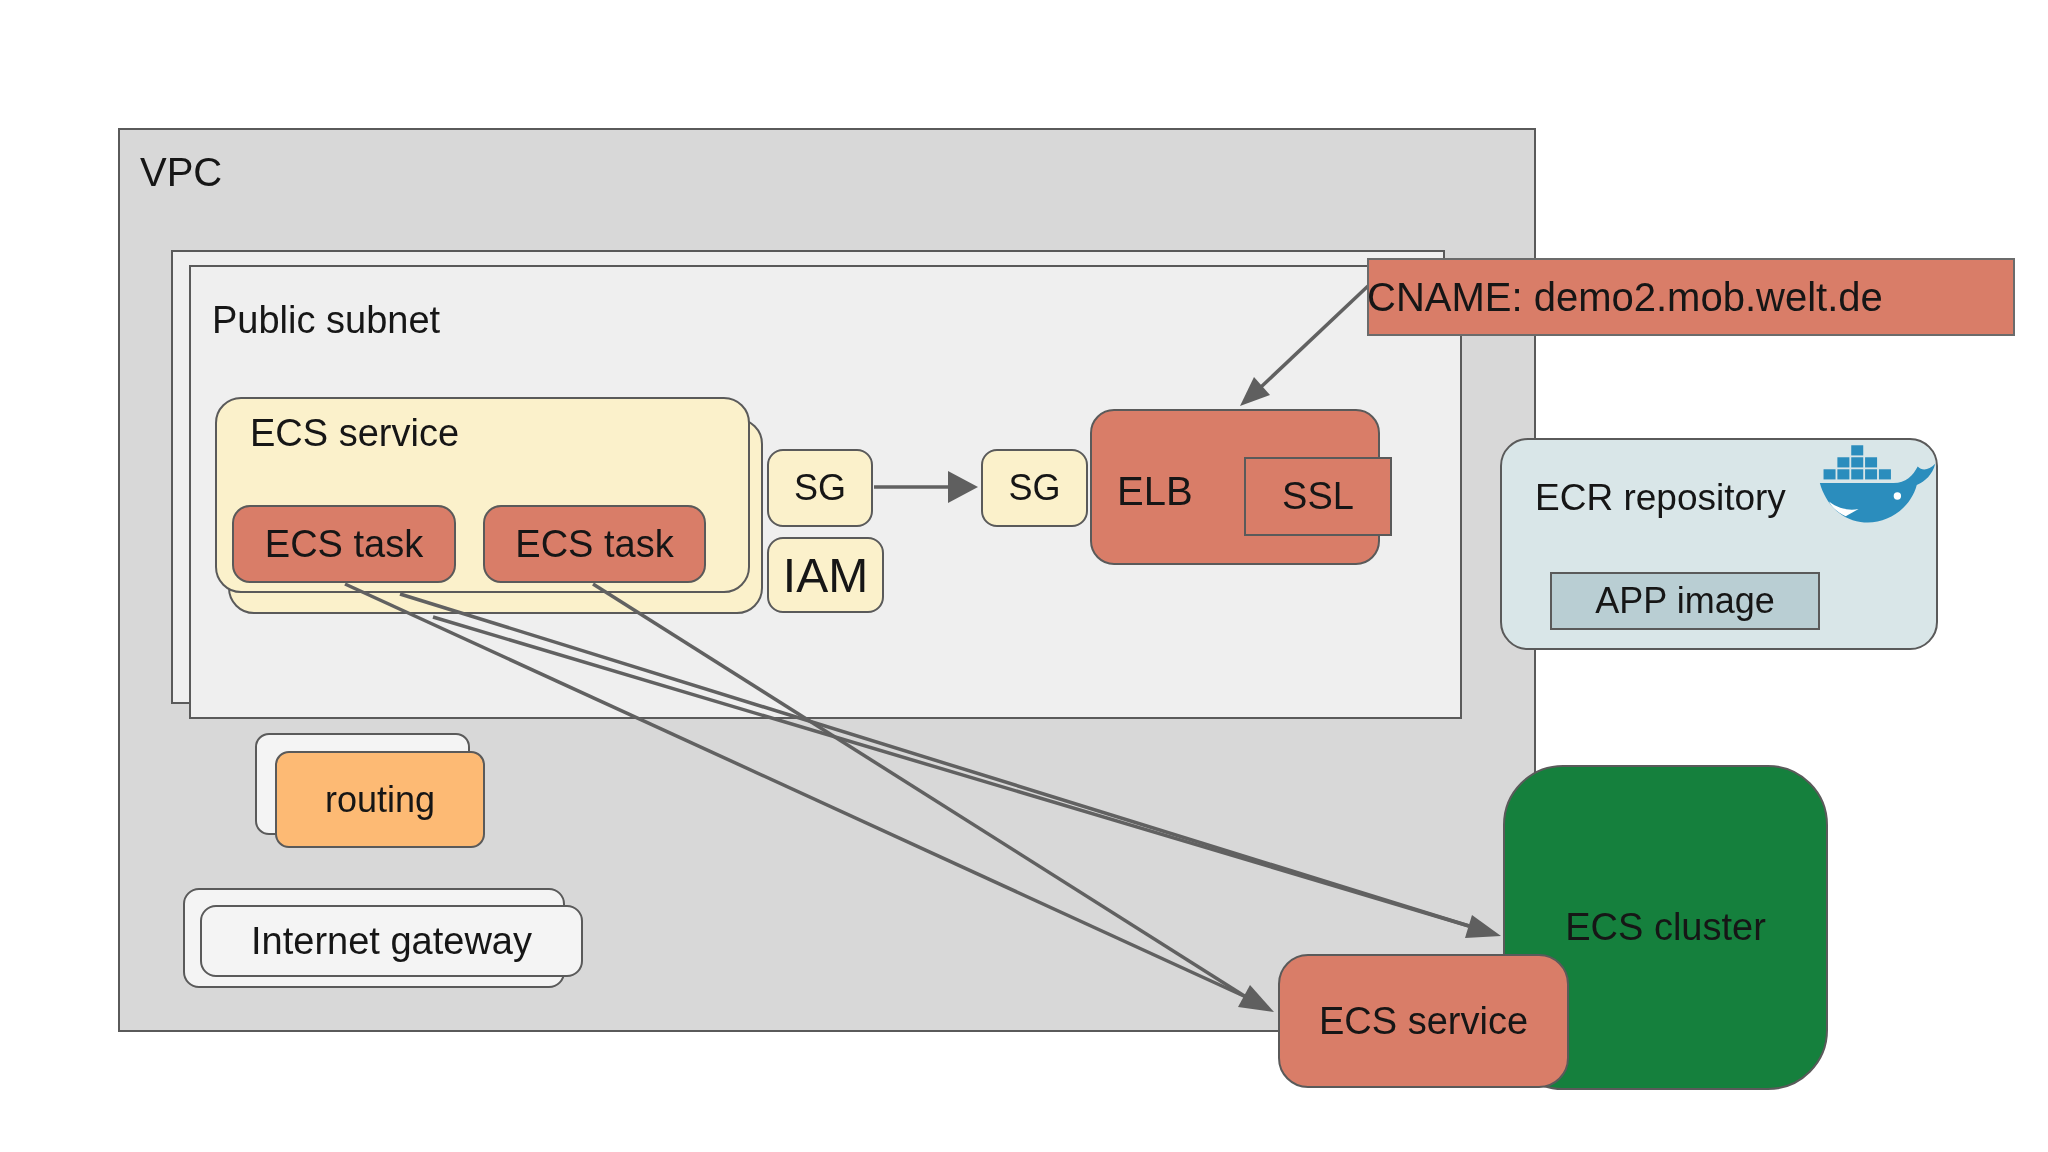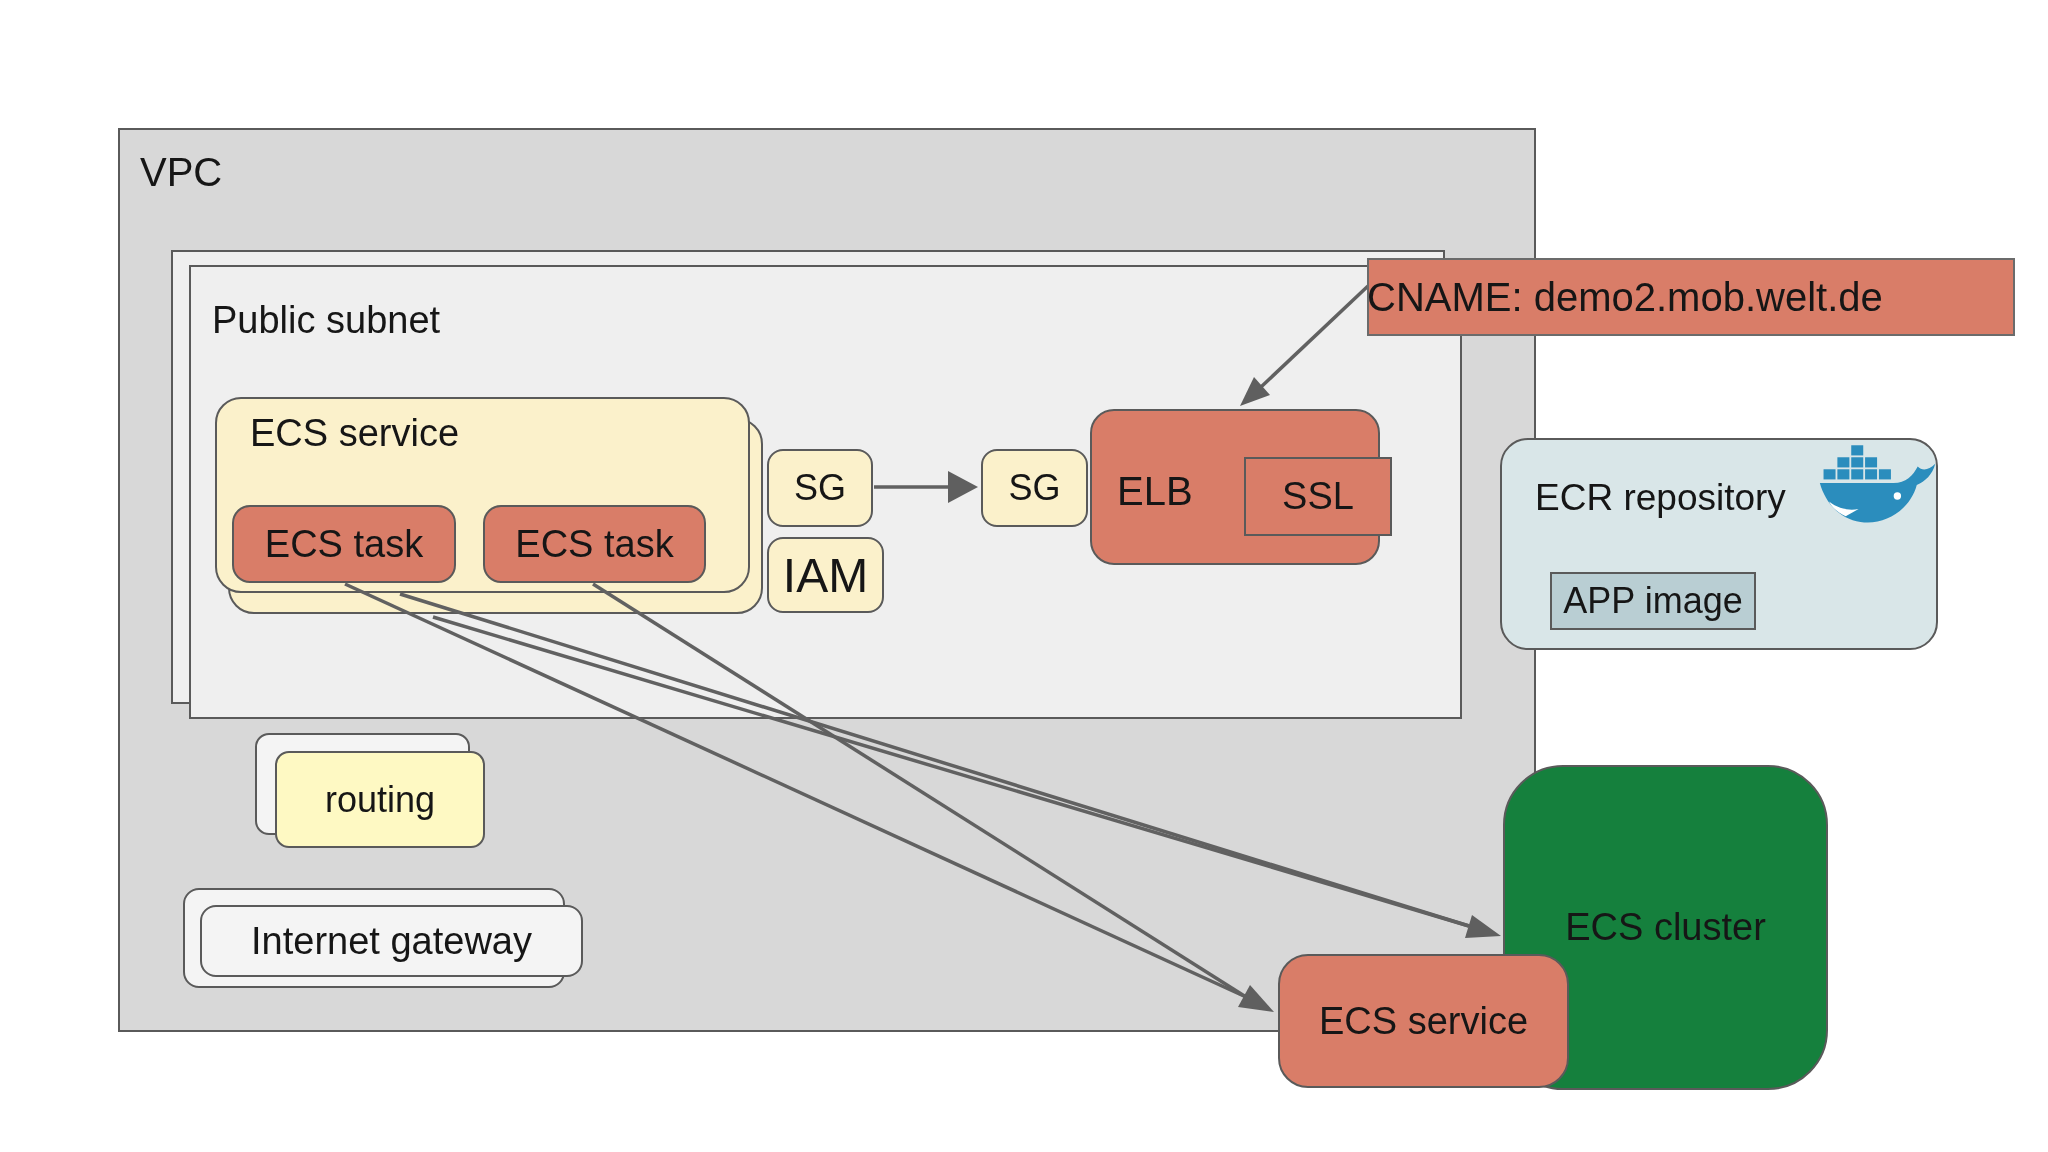--- a/index.html
+++ b/index.html
@@ -54,21 +54,21 @@
     <span>SG</span>
   </div>
 
   <div class="box" style="left:1090px;top:409px;width:290px;height:156px;background:#d97d68;border-radius:24px;"></div>
   <div class="lbl" style="left:1117px;top:469px;font-size:40px;">ELB</div>
   <div class="box center-lbl" style="left:1215px;top:457px;width:148px;height:79px;background:#d97d68;border-width:2px;font-size:38px;margin-left:29px;">
     <span>SSL</span>
   </div>
 
   <div class="box" style="left:255px;top:733px;width:215px;height:102px;background:#f4f4f4;border-radius:14px;border-width:2px;"></div>
-  <div class="box center-lbl" style="left:275px;top:751px;width:210px;height:97px;background:#fef9c3;border-radius:14px;border-width:2px;font-size:36px;">
+  <div class="box center-lbl" style="left:275px;top:751px;width:210px;height:97px;background:#fdba74;border-radius:14px;border-width:2px;font-size:36px;">
     <span>routing</span>
   </div>
 
   <div class="box" style="left:183px;top:888px;width:382px;height:100px;background:#f4f4f4;border-radius:16px;border-width:2px;"></div>
   <div class="box center-lbl" style="left:200px;top:905px;width:383px;height:72px;background:#f4f4f4;border-radius:16px;border-width:2px;font-size:38px;">
     <span>Internet gateway</span>
   </div>
 
   <svg width="2048" height="1152" viewBox="0 0 2048 1152">
     <g stroke="#616161" stroke-width="3.5" fill="none">
@@ -106,21 +106,21 @@
       <rect x="6" y="27" width="13" height="11"></rect>
       <rect x="21" y="27" width="13" height="11"></rect>
       <rect x="36" y="27" width="13" height="11"></rect>
       <rect x="51" y="27" width="13" height="11"></rect>
       <rect x="66" y="27" width="13" height="11"></rect>
       <path d="M2,42 L82,42 C95,42 103,34 108,24 C113,29 120,28 127,21 C124,33 116,40 107,44 C100,70 74,88 46,84 C24,81 8,64 2,42 Z"></path>
     </g>
     <circle cx="86" cy="56" r="4" fill="#ffffff"></circle>
     <path d="M12,62 C22,70 34,72 44,70 L30,78 C22,74 15,69 12,62 Z" fill="#ffffff"></path>
   </svg>
-  <div class="box center-lbl" style="left:1550px;top:572px;width:206px;height:58px;background:#b9ced3;border-width:2px;font-size:36px;">
+  <div class="box center-lbl" style="left:1550px;top:572px;width:270px;height:58px;background:#b9ced3;border-width:2px;font-size:36px;">
     <span>APP image</span>
   </div>
 
   <div class="box" style="left:1367px;top:258px;width:648px;height:78px;background:#d97d68;border-color:#6b6b6b;"></div>
   <div class="center-lbl" style="left:1367px;top:258px;width:648px;height:78px;justify-content:flex-start;font-size:40px;">
     <span>CNAME: demo2.mob.welt.de</span>
   </div>
 
 </div>
 

